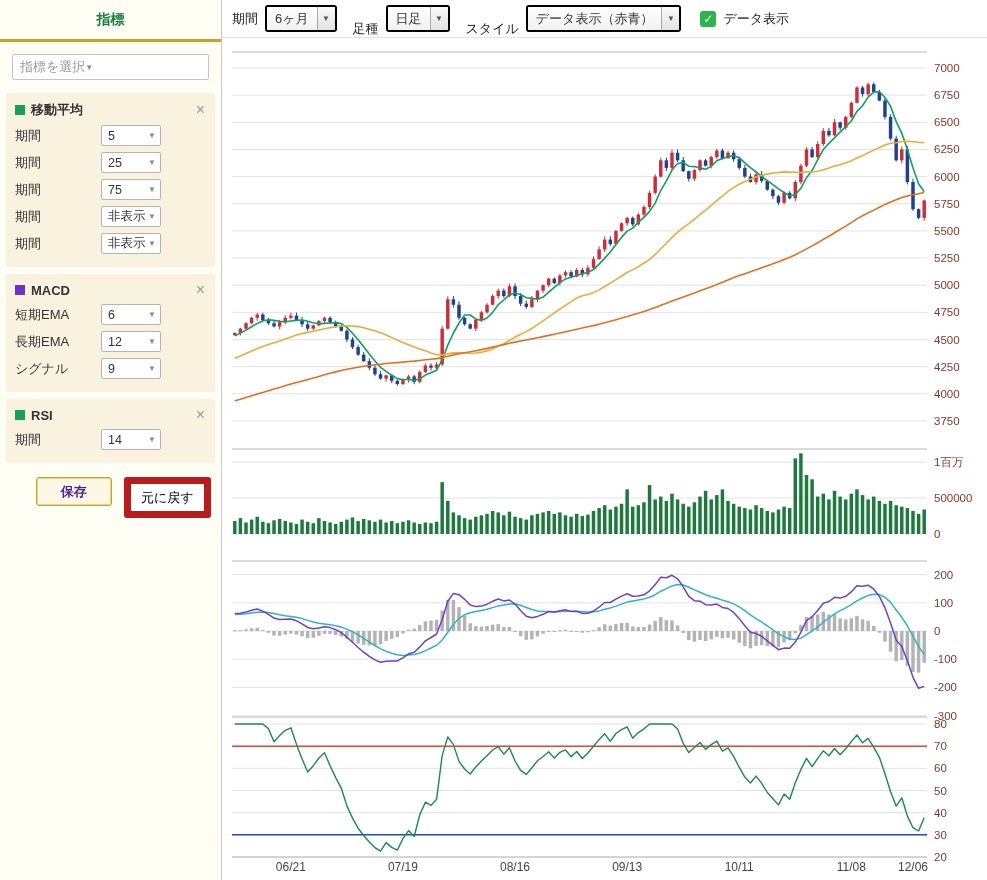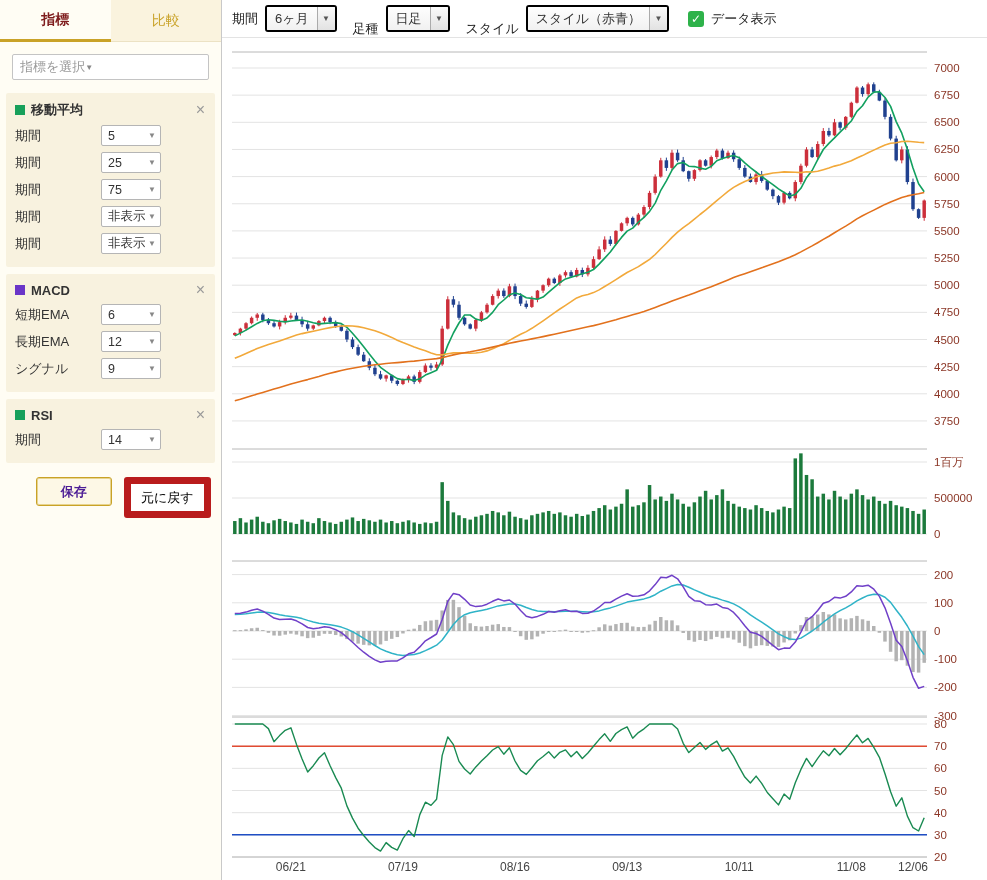--- a/index.html
+++ b/index.html
@@ -5,21 +5,21 @@
   html,body{margin:0;padding:0;}
   body{
     width:987px;height:880px;overflow:hidden;display:flex;
     font-family:"Liberation Sans","DejaVu Sans",sans-serif;font-size:13px;color:#333;
     background:#fff;
   }
   
   .sidebar{width:222px;box-sizing:border-box;background:#fffdf4;border-right:1px solid #c9c9c9;display:flex;flex-direction:column;}
   .tabbar{display:flex;height:42px;flex:0 0 42px;}
   .tab{flex:1;display:flex;align-items:center;justify-content:center;cursor:pointer;font-size:14px;}
-  .tab.active{background:#fffdf4;border-bottom:3px solid #c9a227;color:#7f1d1d;font-weight:bold;}
+  .tab.active{background:#fffdf4;border-bottom:3px solid #c9a227;color:#15803d;font-weight:bold;}
   .tab.inactive{background:#faf3de;border-bottom:1px solid #ece2c4;color:#c9a227;}
   .select-wrap{padding:12px 12px 6px 12px;}
   .big-select{height:24px;border:1px solid #c4c4c4;background:#fff;border-radius:2px;display:flex;align-items:center;justify-content:flex-start;padding:0 7px;color:#999;cursor:pointer;}
   .arr{font-size:8px;color:#888;}
   .section{background:#f8f2df;margin:7px 6px 0 6px;padding:8px 10px 10px 9px;border-radius:2px;}
   .sec-head{display:flex;align-items:center;margin-bottom:3px;}
   .swatch{width:10px;height:10px;margin-right:6px;flex:0 0 10px;}
   .sec-title{font-weight:bold;}
   .close-x{margin-left:auto;color:#999;font-size:16px;line-height:1;cursor:pointer;}
   .sec-row{display:flex;align-items:center;height:27px;}
@@ -40,21 +40,20 @@
   .checkbox{width:16px;height:16px;border-radius:3px;margin-left:12px;display:flex;align-items:center;justify-content:center;color:#fff;font-size:12px;font-weight:bold;cursor:pointer;}
   .chart-wrap{flex:1;position:relative;}
   svg text{font-family:"Liberation Sans","DejaVu Sans",sans-serif;}
 </style>
 </head>
 <body>
 
 <div class="sidebar">
   <div class="tabbar">
     <div class="tab active">指標</div>
-    <div class="tab inactive">比較</div>
   </div>
 
   <div class="select-wrap">
     <div class="big-select">
       <span>指標を選択</span>
       <span class="arr">▼</span>
     </div>
   </div>
 
   <div class="section">
@@ -157,21 +156,21 @@
       <span class="ctrl-text">6ヶ月</span>
       <span class="ctrl-arrow">▼</span>
     </span>
     <span class="tlabel spaced">足種</span>
     <span class="ctrl">
       <span class="ctrl-text">日足</span>
       <span class="ctrl-arrow">▼</span>
     </span>
     <span class="tlabel spaced">スタイル</span>
     <span class="ctrl">
-      <span class="ctrl-text">スタイル（赤青）</span>
+      <span class="ctrl-text">データ表示（赤青）</span>
       <span class="ctrl-arrow">▼</span>
     </span>
     <span class="checkbox" style="background: rgb(46, 178, 74);">
       <span>✓</span>
     </span>
     <span class="tlabel">データ表示</span>
   </div>
   <div class="chart-wrap">
     <svg width="765" height="844" viewBox="0 0 765 844">
         <g>

